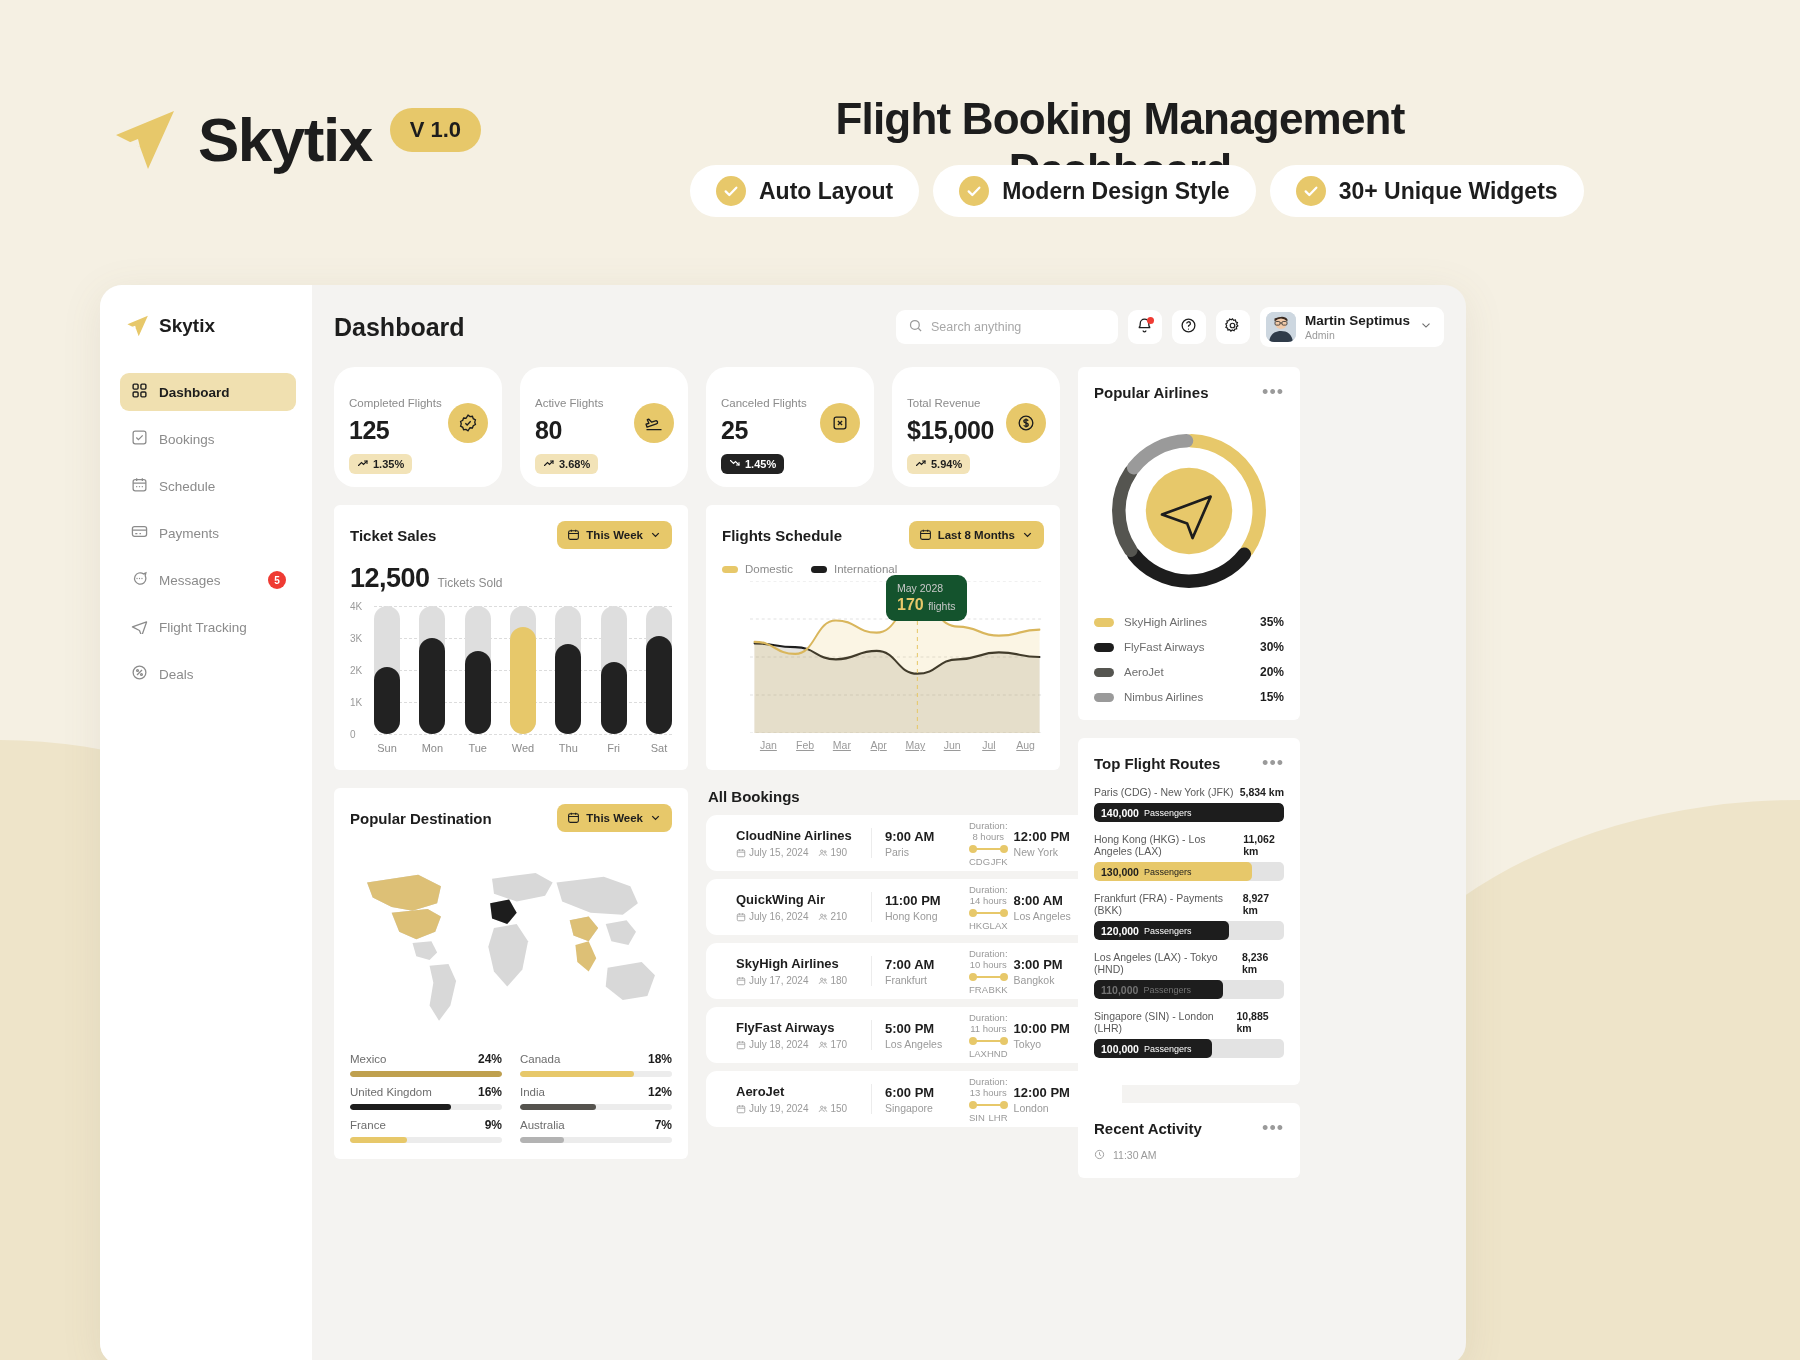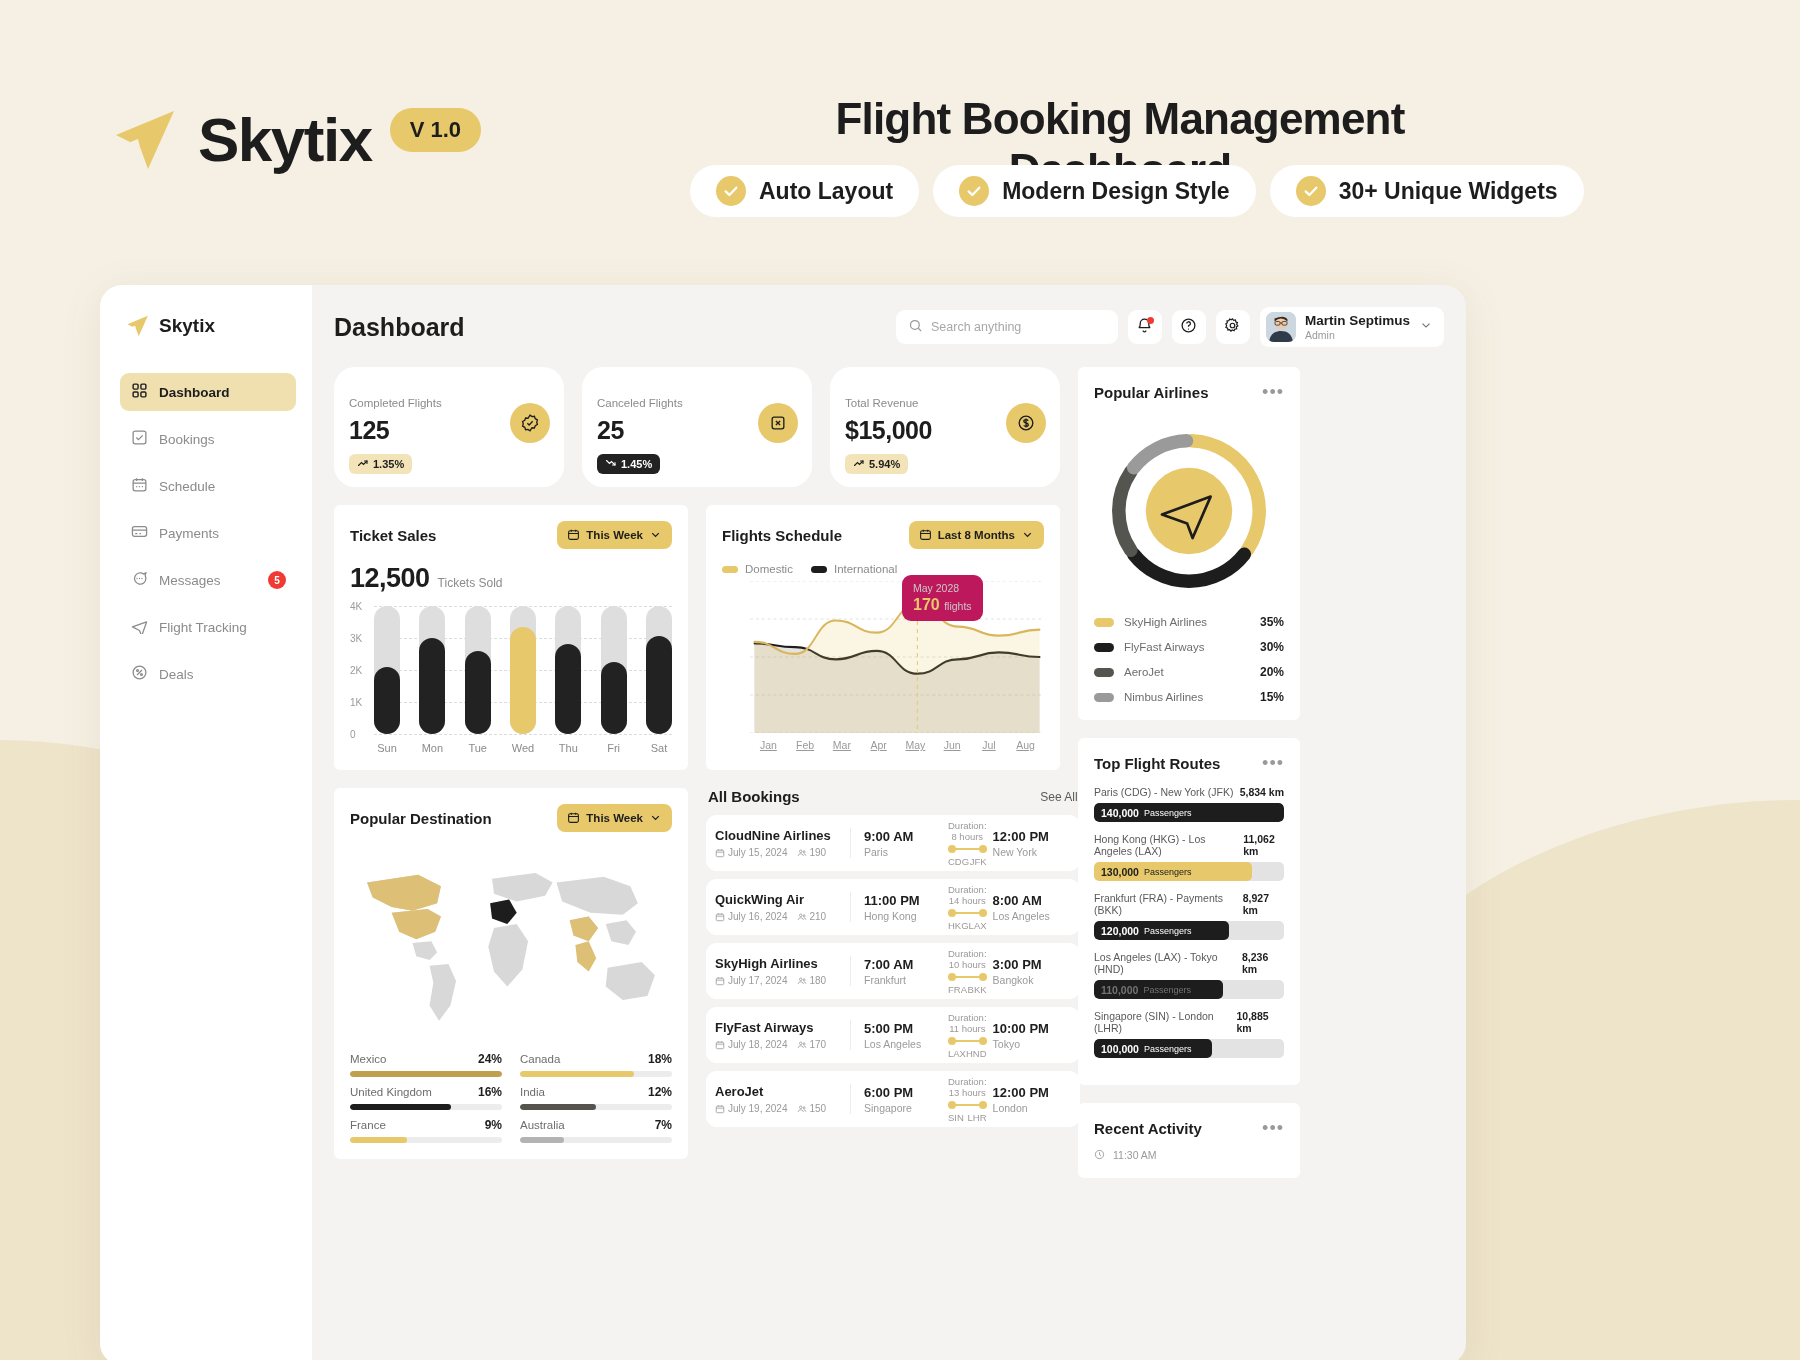--- a/index.html
+++ b/index.html
@@ -149,22 +149,22 @@
   .xlabels { display: flex; justify-content: space-between; margin-left: 24px; margin-top: 8px; }
   .xlabel { width: 26px; text-align: center; font-size: 11px; color: #8b8b8b; }
 
   
   .sched-card { flex: 1; }
   .legend { display: flex; gap: 18px; margin-bottom: 6px; }
   .legend-item { display: flex; align-items: center; gap: 7px; font-size: 11.5px; color: #8b8b8b; }
   .legend-swatch { width: 16px; height: 7px; border-radius: 4px; }
   .linewrap { position: relative; height: 152px; margin-left: 28px; }
   .tooltip {
-    position: absolute; background: #be185d; color: #fff; border-radius: 9px;
-    padding: 7px 11px; z-index: 5; left: 152px; top: -6px;
+    position: absolute; background: #14532d; color: #fff; border-radius: 9px;
+    padding: 7px 11px; z-index: 5; left: 136px; top: -6px;
   }
   .tt-date { font-size: 10.5px; color: #c9c9c9; margin-bottom: 2px; }
   .tt-val { font-size: 16px; font-weight: 700; color: #e7c86a; }
   .tt-val span { font-size: 10.5px; color: #c9c9c9; font-weight: 400; }
   .mlabels { display: flex; justify-content: space-between; margin-left: 28px; margin-top: 6px; }
   .mlabel { font-size: 10.5px; color: #9a9a9a; flex: 1; text-align: center; text-decoration: underline; }
 
   
   .row3 { display: flex; gap: 18px; }
   .dest-card { width: 354px; flex: 0 0 auto; }
@@ -174,21 +174,21 @@
   .dest-top { display: flex; align-items: baseline; font-size: 11.5px; color: #6d6d6d; margin-bottom: 5px; }
   .dest-pct { margin-left: auto; font-weight: 700; color: #1d1d1d; font-size: 12px; }
   .dest-track { height: 6px; background: #ececec; border-radius: 4px; overflow: hidden; }
   .dest-fill { height: 100%; border-radius: 4px; }
 
   
   .book-card { flex: 1; }
   .book-head { display: flex; align-items: center; margin-bottom: 10px; padding: 0 2px; }
   .book-row {
     background: #fff; border-radius: 11px; height: 56px; display: flex;
-    align-items: center; padding: 0 9px; margin-bottom: 8px;
+    align-items: center; padding: 0 30px; margin-bottom: 8px;
   }
   .b-air { width: 122px; flex: 0 0 auto; }
   .b-air-name { font-size: 13px; font-weight: 700; color: #1d1d1d; margin-bottom: 4px; }
   .b-air-meta { display: flex; align-items: center; gap: 9px; font-size: 10px; color: #9a9a9a; }
   .b-air-meta span { display: flex; align-items: center; gap: 3px; }
   .b-air-meta svg { width: 10px; height: 10px; }
   .b-sep { width: 1px; height: 30px; background: #ececec; margin: 0 13px; flex: 0 0 auto; }
   .b-time { width: 78px; flex: 0 0 auto; }
   .b-time-main { font-size: 13px; font-weight: 700; color: #1d1d1d; }
   .b-time-sub { font-size: 10.5px; color: #9a9a9a; margin-top: 2px; }
@@ -411,20 +411,37 @@
               <span>1.35%</span>
             </div>
             <div class="kpi-icon">
               <svg viewBox="0 0 24 24" fill="none" stroke="#1d1d1d" stroke-width="1.6">
                   <path d="M12 2.6l2.4 1.7 2.9-.3 1 2.8 2.6 1.4-.8 2.8.8 2.8-2.6 1.4-1 2.8-2.9-.3L12 21.4 9.6 19.7l-2.9.3-1-2.8L3.1 15.8l.8-2.8-.8-2.8 2.6-1.4 1-2.8 2.9.3z"></path>
                   <path d="M8.8 12.2l2.2 2.2 4.2-4.4"></path>
                 </svg>
             </div>
           </div>
           <div class="kpi">
+            <div class="kpi-label">Active Flights</div>
+            <div class="kpi-value">80</div>
+            <div class="kpi-badge">
+              <span><svg viewBox="0 0 24 24" fill="none" stroke="currentColor" stroke-width="2.2" stroke-linecap="round">
+                    <path d="M3 17l6-6 4 4 7-7"></path>
+                    <path d="M15 8h5v5"></path>
+                  </svg></span>
+              <span>3.68%</span>
+            </div>
+            <div class="kpi-icon">
+              <svg viewBox="0 0 24 24" fill="none" stroke="#1d1d1d" stroke-width="1.6" stroke-linejoin="round">
+                  <path d="M2.5 13.5l3.4-1.2-2-4.2 1.9-.6 3.5 3.5 4.3-1.5a2 2 0 0 1 2.6 1.1 2 2 0 0 1-1.3 2.5L3.6 17z"></path>
+                  <path d="M3 20h18"></path>
+                </svg>
+            </div>
+          </div>
+          <div class="kpi">
             <div class="kpi-label">Canceled Flights</div>
             <div class="kpi-value">25</div>
             <div class="kpi-badge down">
               <span><svg viewBox="0 0 24 24" fill="none" stroke="currentColor" stroke-width="2.2" stroke-linecap="round">
                     <path d="M3 7l6 6 4-4 7 7"></path>
                     <path d="M15 16h5v-5"></path>
                   </svg></span>
               <span>1.45%</span>
             </div>
             <div class="kpi-icon">

